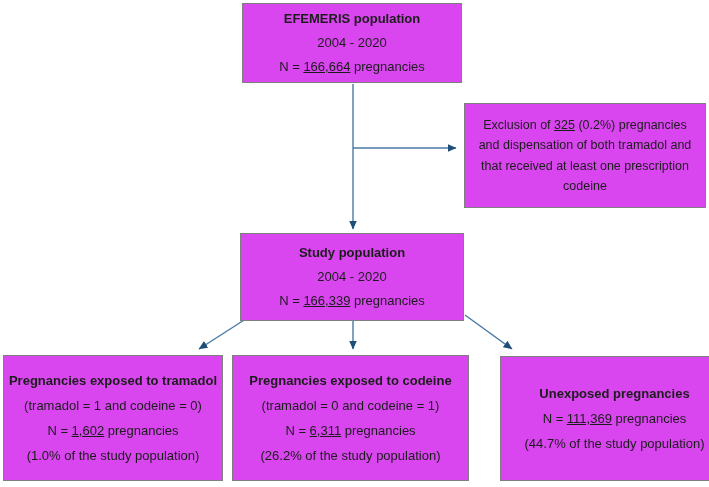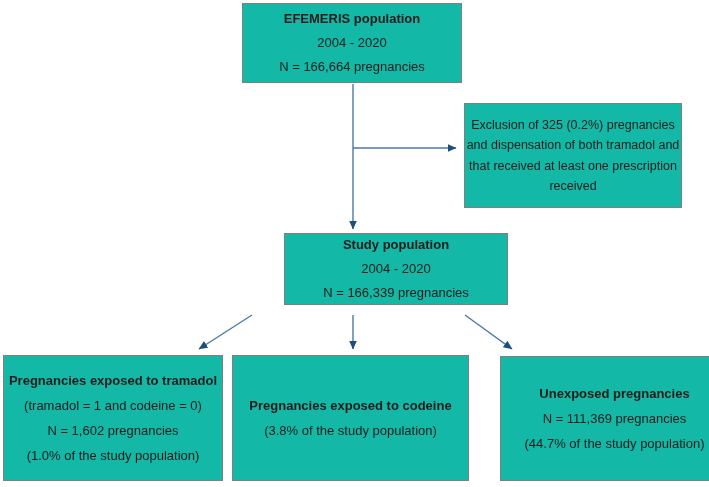--- a/index.html
+++ b/index.html
@@ -20,52 +20,52 @@
     position: absolute;
     left: 0;
     top: 0;
     width: 709px;
     height: 487px;
     pointer-events: none;
   }
   .fbox {
     position: absolute;
     border: 1.5px solid #7f7f7f;
-    background: #14b8a6;
+    background: #d946ef;
     box-sizing: border-box;
     display: flex;
     flex-direction: column;
     justify-content: center;
     align-items: center;
     text-align: center;
   }
   .fbox .line {
     white-space: nowrap;
   }
   .box-top {
     left: 242px; top: 3px; width: 220px; height: 80px;
     font-size: 13px; line-height: 24px;
   }
   .box-exclusion {
-    left: 464px; top: 103px; width: 218px; height: 105px;
+    left: 464px; top: 103px; width: 242px; height: 105px;
     font-size: 12.5px; line-height: 20.5px;
   }
   .box-study {
-    left: 240px; top: 233px; width: 224px; height: 72px;
-    font-size: 13px; line-height: 24px; margin-left: 44px;
+    left: 240px; top: 233px; width: 224px; height: 88px;
+    font-size: 13px; line-height: 24px;
   }
   .box-outcome {
     top: 355px; height: 126px;
     font-size: 13px; line-height: 25px;
   }
   .box-outcome-1 { left: 3px;   width: 220px; }
   .box-outcome-2 { left: 232px; width: 237px; }
   .box-outcome-3 { left: 500px; width: 229px; height: 125px; top: 356px; }
   .bold { font-weight: bold; }
-  .uline { }
+  .uline { text-decoration: underline; }
 </style>
 </head>
 <body>
 
 <div class="canvas">
 
   <svg class="arrows-layer" viewBox="0 0 709 487" xmlns="http://www.w3.org/2000/svg">
     <defs>
       <marker id="ah" markerWidth="10" markerHeight="9" refX="8.5" refY="4" orient="auto" markerUnits="userSpaceOnUse">
         <path d="M0,0 L9,4 L0,8 Z" fill="#1f4e79"></path>
@@ -81,39 +81,41 @@
   <div class="fbox box-top">
     <div class="line bold">EFEMERIS population</div>
     <div class="line">2004 - 2020</div>
     <div class="line"><span>N = </span><span class="uline">166,664</span><span> pregnancies</span></div>
   </div>
 
   <div class="fbox box-exclusion">
     <div class="line"><span>Exclusion of </span><span class="uline">325</span><span> (0.2%) pregnancies</span></div>
     <div class="line">and dispensation of both tramadol and</div>
     <div class="line">that received at least one prescription</div>
-    <div class="line">received</div>
+    <div class="line">codeine</div>
   </div>
 
   <div class="fbox box-study">
     <div class="line bold">Study population</div>
     <div class="line">2004 - 2020</div>
     <div class="line"><span>N = </span><span class="uline">166,339</span><span> pregnancies</span></div>
   </div>
 
   <div class="fbox box-outcome box-outcome-1">
     <div class="line bold">Pregnancies exposed to tramadol</div>
     <div class="line">(tramadol = 1 and codeine = 0)</div>
     <div class="line"><span>N = </span><span class="uline">1,602</span><span> pregnancies</span></div>
     <div class="line">(1.0% of the study population)</div>
   </div>
 
   <div class="fbox box-outcome box-outcome-2">
     <div class="line bold">Pregnancies exposed to codeine</div>
-    <div class="line">(3.8% of the study population)</div>
+    <div class="line">(tramadol = 0 and codeine = 1)</div>
+    <div class="line"><span>N = </span><span class="uline">6,311</span><span> pregnancies</span></div>
+    <div class="line">(26.2% of the study population)</div>
   </div>
 
   <div class="fbox box-outcome box-outcome-3">
     <div class="line bold">Unexposed pregnancies</div>
     <div class="line"><span>N = </span><span class="uline">111,369</span><span> pregnancies</span></div>
     <div class="line">(44.7% of the study population)</div>
   </div>
 
 </div>
 

